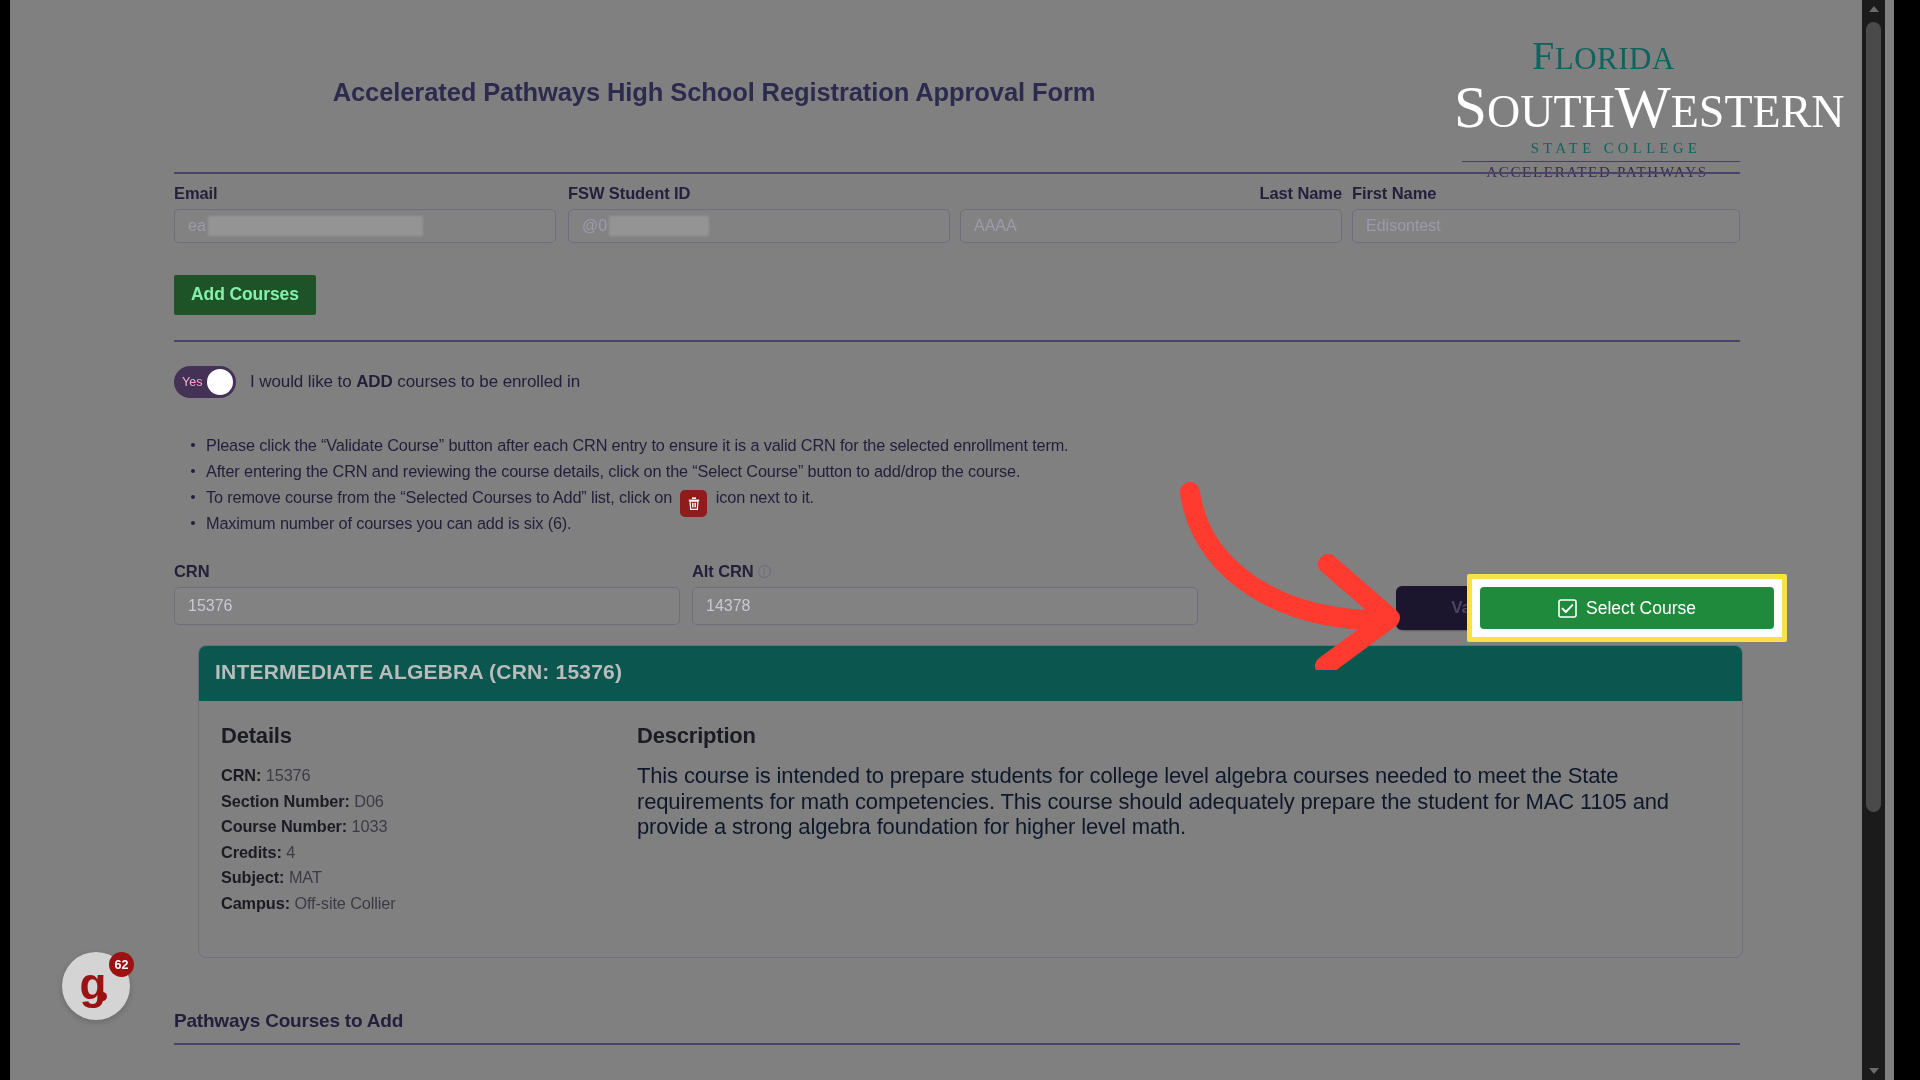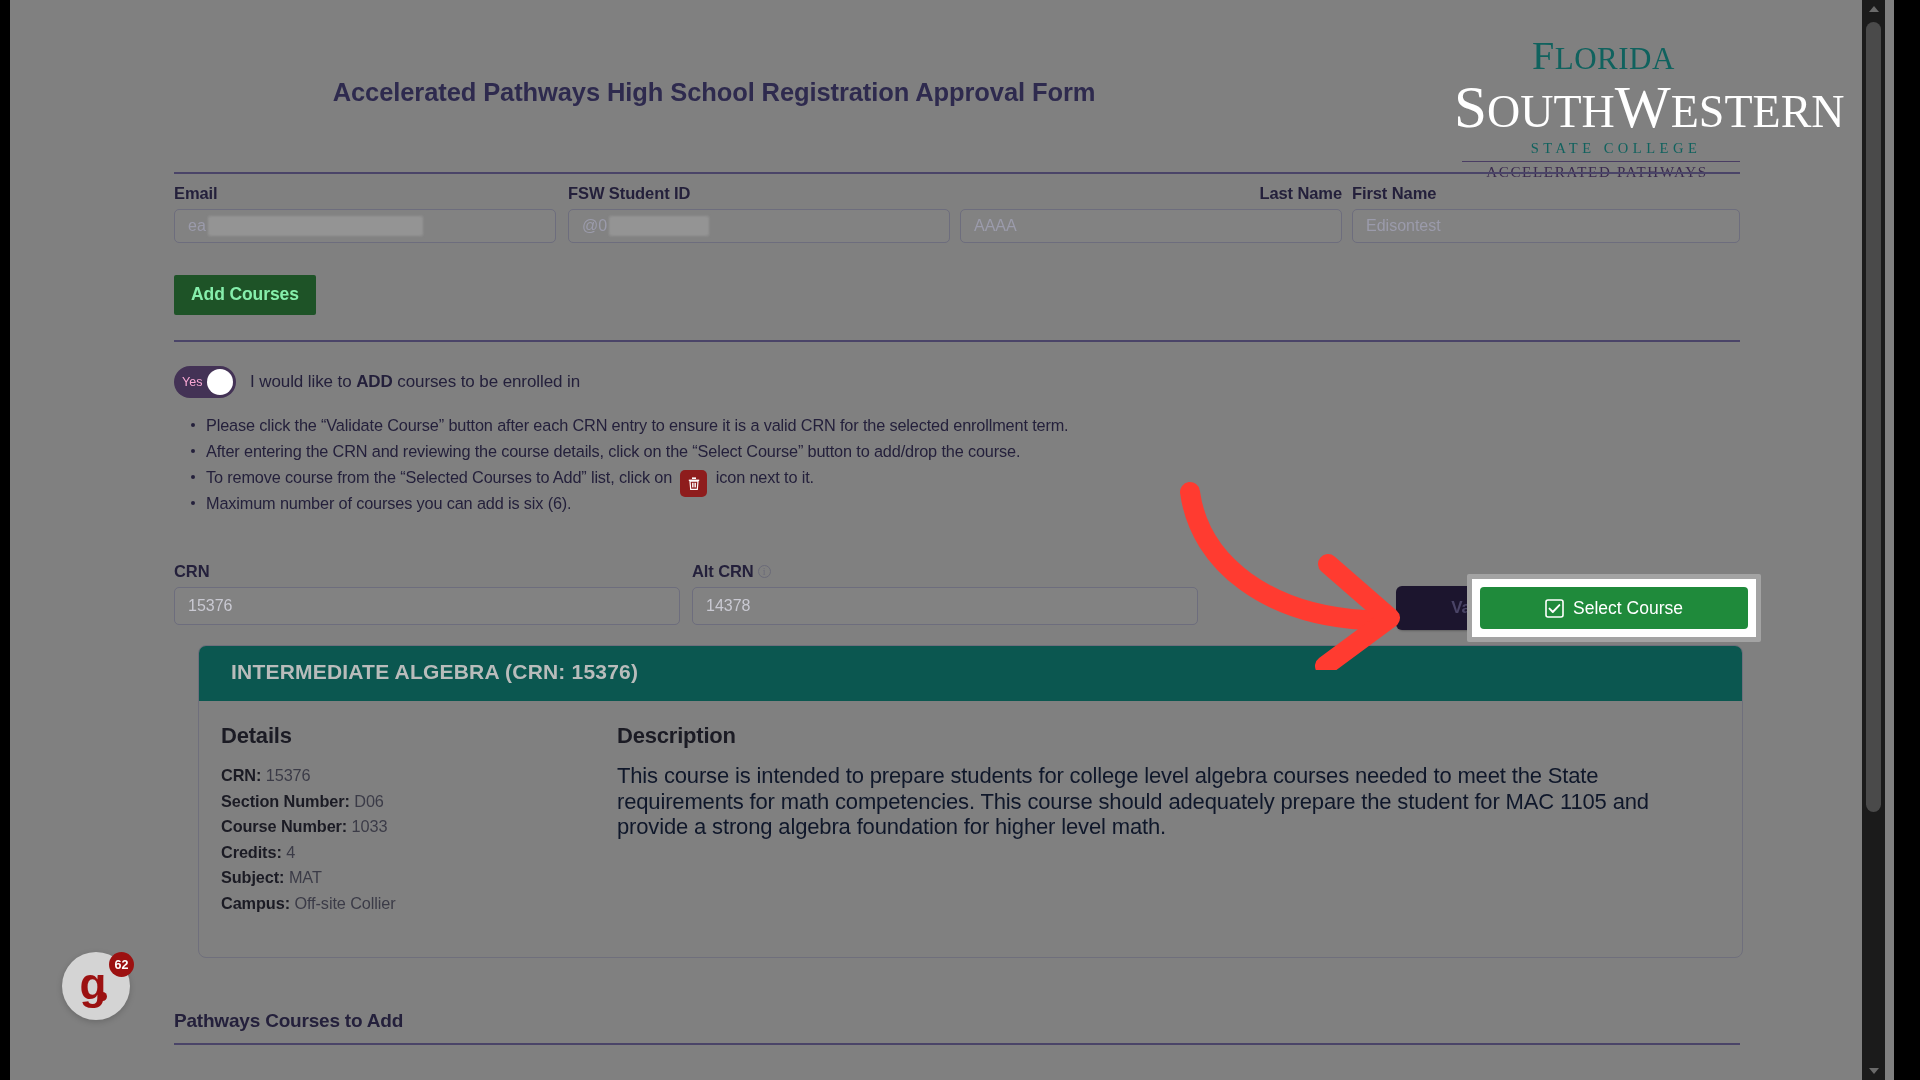--- a/index.html
+++ b/index.html
@@ -231,21 +231,21 @@
   #toggle-text {
     margin-left: 14px;
     font-size: 17px;
     color: #24203b;
     letter-spacing: -0.1px;
   }
   #toggle-text b { font-weight: bold; }
 
   
   #bullets { top: 412px; }
-  #bullets ul { list-style: none; }
+  #bullets ul { list-style: none; margin-top: 20px; }
   #bullets li {
     position: relative;
     padding-left: 32px;
     font-size: 16.3px;
     color: #24203b;
     line-height: 26px;
     margin-bottom: 0px;
     height: 26px;
     letter-spacing: -0.15px;
   }
@@ -302,23 +302,23 @@
     font-weight: bold;
     cursor: pointer;
     box-shadow: 1px 1px 2px rgba(0,0,0,0.25);
   }
 
   
   #select-course-highlight {
     position: absolute;
     left: 1457px;
     top: 574px;
-    width: 294px;
+    width: 320px;
     height: 68px;
-    background: #a3a3a3;
+    background: #fde047;
     padding: 5px;
     border-radius: 2px;
     z-index: 12;
   }
   #select-course-highlight .white-pad {
     width: 100%; height: 100%;
     background: #ffffff;
     padding: 8px;
   }
   #select-course-button {
@@ -339,30 +339,31 @@
   #course-card {
     top: 645px;
     border: 1px solid #6f6f7c;
     border-radius: 8px;
     overflow: hidden;
     width: 1545px;
     left: 188px;
   }
   #course-card-header {
     background: #0b5750;
-    padding: 14px 22px 17px 32px;
+    padding: 14px 22px 17px 16px;
     font-size: 21px;
     font-weight: bold;
     color: #b9bcbb;
     letter-spacing: 0.2px;
   }
   #course-card-body {
     display: flex;
     padding: 22px 22px 40px 22px;
     min-height: 250px;
+    gap: 20px;
   }
   .card-col-left { width: 396px; flex: none; }
   .card-col-right { flex: 1; }
   .card-h {
     font-size: 22px;
     font-weight: bold;
     color: #1b1b24;
     margin-bottom: 14px;
     letter-spacing: -0.2px;
   }

